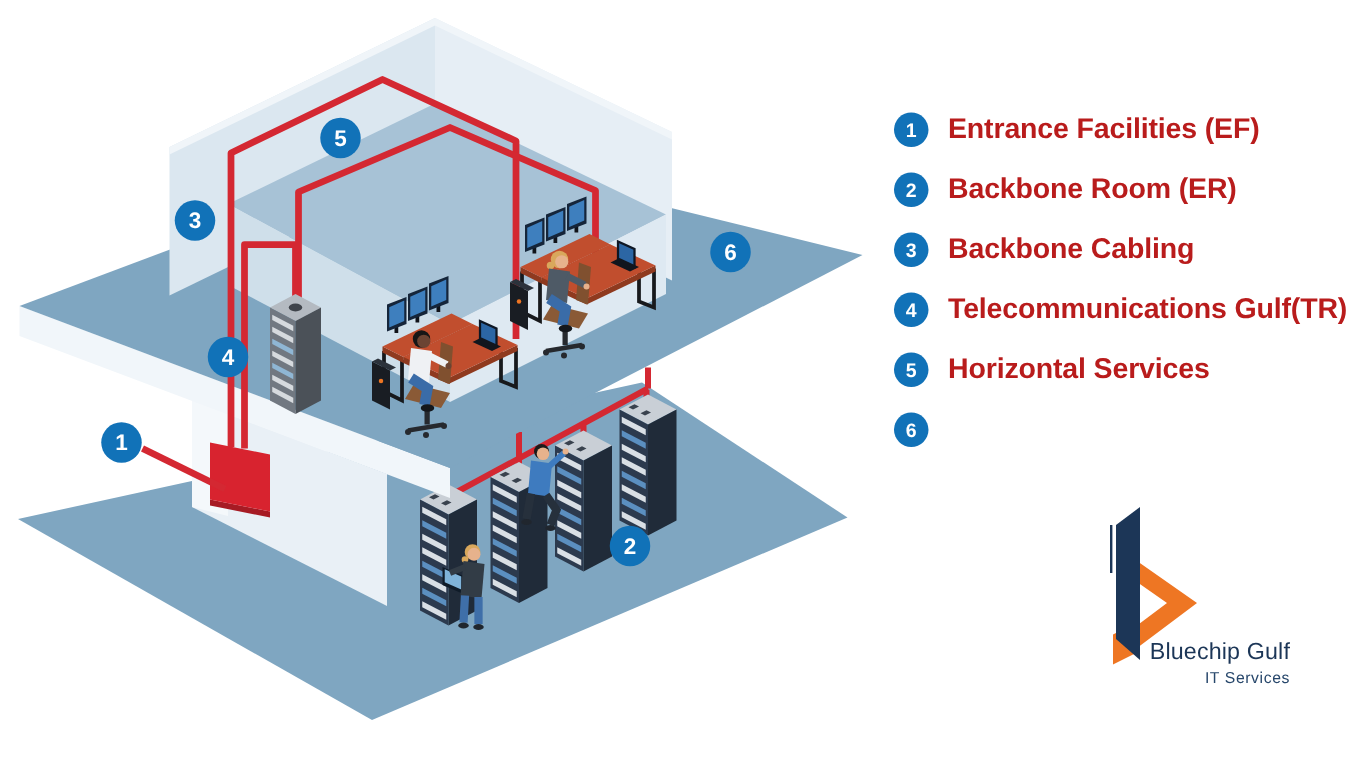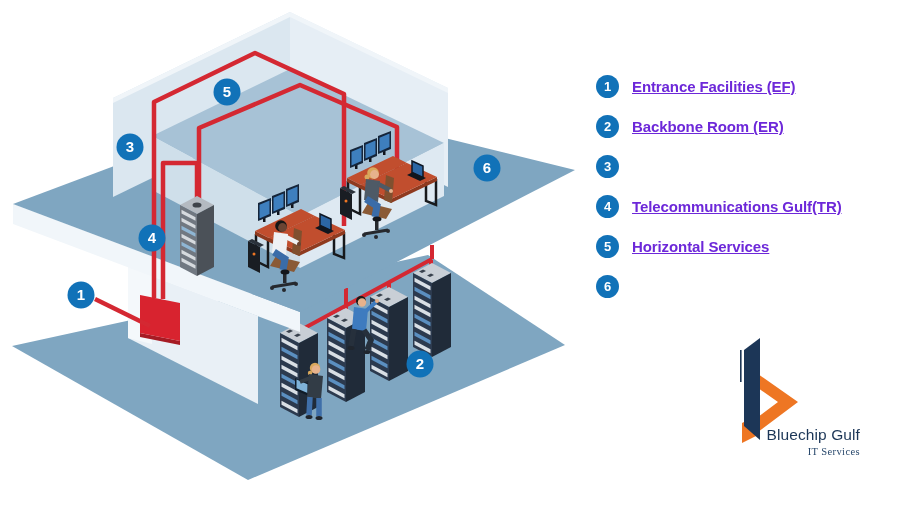--- a/index.html
+++ b/index.html
@@ -4,28 +4,28 @@
 <style>
   html,body{margin:0;padding:0;background:#ffffff;}
   .canvas{position:relative;width:900px;height:506px;background:#ffffff;overflow:hidden;
           font-family:"Liberation Sans",sans-serif;}
   .scene{position:absolute;left:0;top:0;}
   
   .legend{position:absolute;left:596px;top:74px;width:300px;}
   .lg-row{display:flex;align-items:center;margin-bottom:15px;height:25px;}
   .lg-num{flex:0 0 23px;width:23px;height:23px;border-radius:50%;background:#1172B8;color:#ffffff;
           font-size:13px;font-weight:700;display:flex;align-items:center;justify-content:center;}
-  .lg-label{margin-left:13px;font-size:15px;font-weight:800;color:#6d28d9;letter-spacing:-0.1px;white-space:nowrap;text-decoration:underline;}
+  .lg-label{margin-left:13px;font-size:19px;font-weight:800;color:#b91c1c;letter-spacing:-0.1px;white-space:nowrap;}
   
   .logo{position:absolute;left:736px;top:336px;width:130px;height:132px;}
   .logo-icon{position:absolute;left:4px;top:2px;}
   .logo-name{position:absolute;left:0;top:90px;width:124px;text-align:right;
              font-size:15.5px;font-weight:400;color:#1C3657;letter-spacing:0.1px;}
   .logo-tagline{position:absolute;left:0;top:110px;width:124px;text-align:right;
-             font-size:10.5px;font-weight:400;color:#27476B;letter-spacing:0.4px;font-family:Liberation Serif, serif;}
+             font-size:10.5px;font-weight:400;color:#27476B;letter-spacing:0.4px;}
 </style>
 </head>
 <body>
 
 <div class="canvas">
 
   <svg class="scene" width="900" height="506" viewBox="0 0 900 506">
     <defs>
 
       <g id="rack">
@@ -243,20 +243,21 @@
     <div class="lg-row">
       <span class="lg-num">1</span>
       <span class="lg-label">Entrance Facilities (EF)</span>
     </div>
     <div class="lg-row">
       <span class="lg-num">2</span>
       <span class="lg-label">Backbone Room (ER)</span>
     </div>
     <div class="lg-row">
       <span class="lg-num">3</span>
+      <span class="lg-label">Backbone Cabling</span>
     </div>
     <div class="lg-row">
       <span class="lg-num">4</span>
       <span class="lg-label">Telecommunications Gulf(TR)</span>
     </div>
     <div class="lg-row">
       <span class="lg-num">5</span>
       <span class="lg-label">Horizontal Services</span>
     </div>
     <div class="lg-row">

